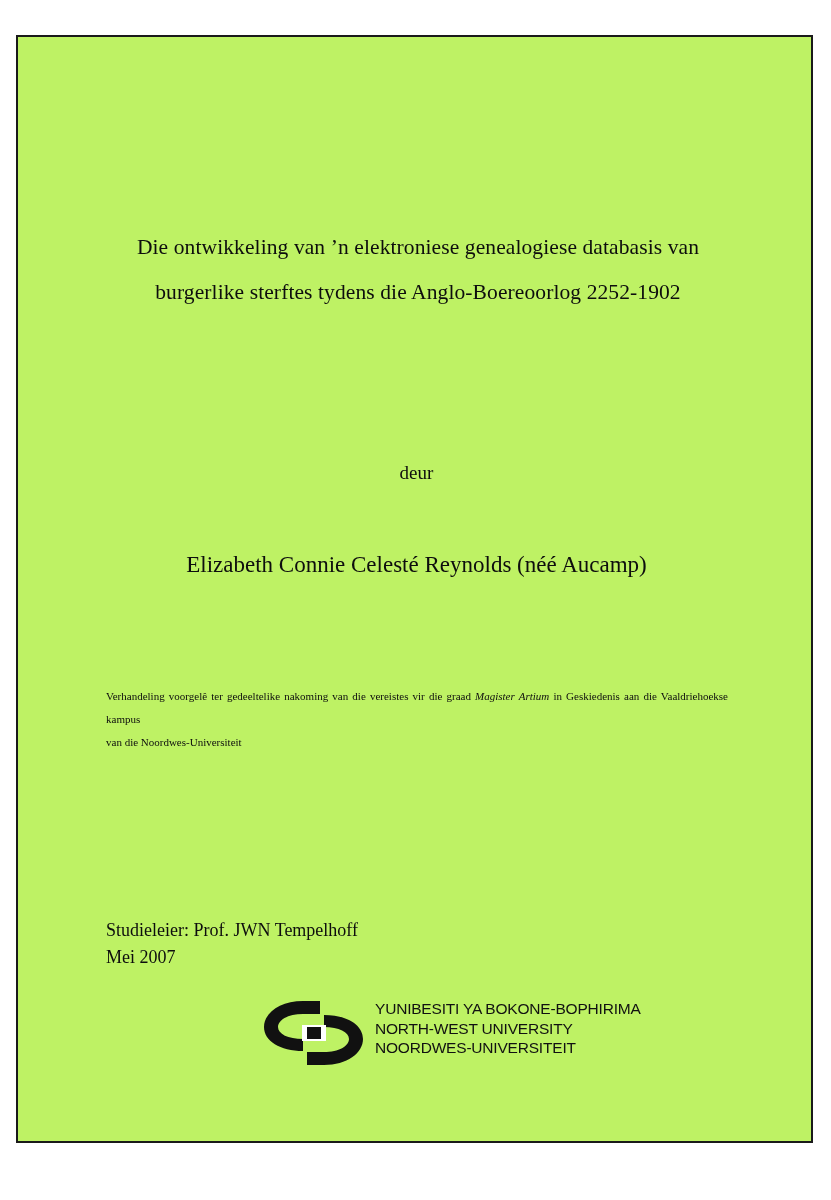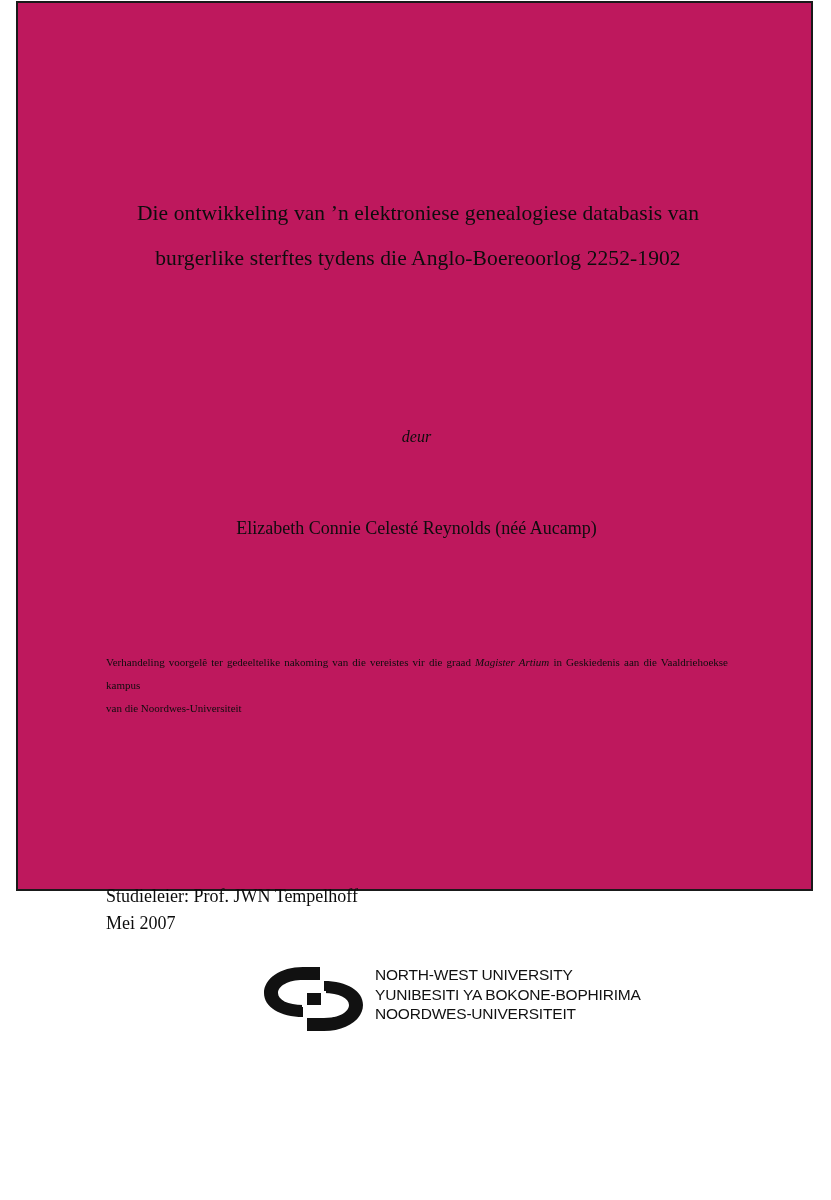--- a/index.html
+++ b/index.html
@@ -10,26 +10,26 @@
   body {
     width: 831px;
     height: 1200px;
     font-family: "Liberation Serif", serif;
     color: #0d0d0d;
     overflow: hidden;
   }
   .page-frame {
     position: absolute;
     left: 16px;
-    top: 1px;
+    top: 35px;
     width: 797px;
-    height: 890px;
+    height: 1108px;
     border: 2px solid #1a1a1a;
     box-sizing: border-box;
-    background: #be185d;
+    background: #bef264;
   }
   .page-inner {
     position: absolute;
     left: 0;
     top: 0;
     width: 100%;
     height: 100%;
   }
   .title-block {
     position: absolute;
@@ -42,30 +42,29 @@
     letter-spacing: 0.1px;
   }
   .title-line { white-space: nowrap; }
 
   .byline-label {
     position: absolute;
     left: 0;
     top: 425px;
     width: 797px;
     text-align: center;
-    font-size: 16px;
-    font-style: italic;
+    font-size: 19px;
   }
   .author {
     position: absolute;
     left: 0;
     top: 515px;
     width: 797px;
     text-align: center;
-    font-size: 18px;
+    font-size: 23px;
   }
   .statement {
     position: absolute;
     left: 88px;
     top: 648px;
     width: 622px;
     font-size: 11px;
     line-height: 23px;
     text-align: justify;
   }
@@ -136,20 +135,20 @@
     </div>
 
     <div class="logo-wrap">
       <svg class="logo-mark" viewBox="0 0 115 72">
         <path d="M45 4 C22 4 6 16 6 30 C6 44 22 54 45 54 L45 42 C30 42 20 37 20 30 C20 23 30 17 45 17 L62 17 L62 4 Z" fill="#111111"></path>
         <path d="M66 18 C89 18 105 28 105 42 C105 56 89 68 66 68 L49 68 L49 55 L66 55 C81 55 91 49 91 42 C91 35 81 30 66 30 L66 18 Z" fill="#111111"></path>
         <rect x="44" y="28" width="24" height="16" fill="#ffffff"></rect>
         <rect x="49" y="30" width="14" height="12" fill="#111111"></rect>
       </svg>
       <div class="logo-text">
+        <div>YUNIBESITI YA BOKONE-BOPHIRIMA</div>
         <div>NORTH-WEST UNIVERSITY</div>
-        <div>YUNIBESITI YA BOKONE-BOPHIRIMA</div>
         <div>NOORDWES-UNIVERSITEIT</div>
       </div>
     </div>
 
   </div>
 </div>
 
 </body></html>

